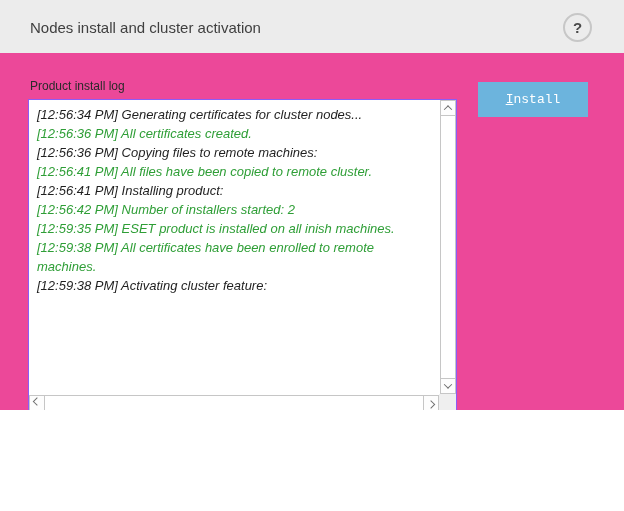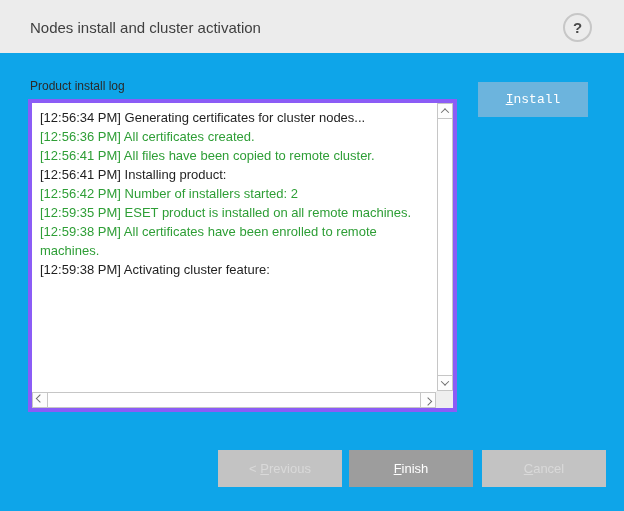--- a/index.html
+++ b/index.html
@@ -1,19 +1,19 @@
 <!DOCTYPE html>
 <html style="--accent-blue: #6cb4dd; --success-green: #2e9e36; --header-bg: #ececec; --disabled-button-bg: #c3c3c3; --active-button-bg: #9d9d9d; --log-border: #8c8c8c;"><head>
 <meta charset="utf-8">
 <style>
   * { margin:0; padding:0; box-sizing:border-box; }
   html,body { background:#fff; }
   body { font-family:"Liberation Sans", sans-serif; }
 
-  .window { position:relative; width:624px; height:511px; background:#0ea5e9; overflow:hidden; }
+  .window { position:relative; width:624px; height:410px; background:#ec4899; overflow:hidden; }
 
   
   .header { position:absolute; top:0; left:0; width:624px; height:53px; background:#ececec; }
   .title { position:absolute; left:30px; top:0; height:53px; line-height:55px;
            font-size:15px; color:#3f3f3f; white-space:nowrap; }
   .help-button { position:absolute; right:32px; top:13px; width:29px; height:29px;
                  border:2px solid #c7c7c7; border-radius:50%; background:transparent;
                  display:flex; align-items:center; justify-content:center; cursor:pointer; }
   .help-button span { font-size:15px; font-weight:bold; color:#4a4a4a; line-height:1; }
 
@@ -21,21 +21,21 @@
   .log-label { position:absolute; left:30px; top:79px; font-size:12px; color:#2a2a2a; }
 
   
   .install { position:absolute; left:478px; top:82px; width:110px; height:35px;
              background:var(--accent-blue,#6cb4dd); color:#fff; border:none;
              font-size:13px; font-family:Liberation Mono, monospace; cursor:pointer; }
   .mn { text-decoration:underline; }
 
   
   .logbox { position:absolute; left:28px; top:99px; width:429px; height:313px;
-            border:4px solid #8b5cf6; background:#fff; }
+            border:1px solid #8b5cf6; background:#fff;font-style:italic; }
   .log-content { position:absolute; top:0; left:0; right:17px; bottom:17px;
                  padding:5px 8px 0 8px; font-size:13px; line-height:19px; overflow:hidden; }
   .log-line.info    { color:#1f1f1f; }
   .log-line.success { color:var(--success-green,#2e9e36); }
 
   
   .vscroll { position:absolute; top:0; right:0; bottom:17px; width:17px;
              display:flex; flex-direction:column; background:#fff; }
   .hscroll { position:absolute; left:0; right:17px; bottom:0; height:17px;
              display:flex; flex-direction:row; background:#fff; }
@@ -75,24 +75,25 @@
   </div>
 
   <div class="log-label">Product install log</div>
 
   <button class="install"><span class="mn">I</span><span>nstall</span></button>
 
   <div class="logbox">
     <div class="log-content">
         <div class="log-line info"><span>[12:56:34 PM] </span><span>Generating certificates for cluster nodes...</span></div>
         <div class="log-line success"><span>[12:56:36 PM] </span><span>All certificates created.</span></div>
+        <div class="log-line info"><span>[12:56:36 PM] </span><span>Copying files to remote machines:</span></div>
         <div class="log-line success"><span>[12:56:41 PM] </span><span>All files have been copied to remote cluster.</span></div>
         <div class="log-line info"><span>[12:56:41 PM] </span><span>Installing product:</span></div>
         <div class="log-line success"><span>[12:56:42 PM] </span><span>Number of installers started: 2</span></div>
-        <div class="log-line success"><span>[12:59:35 PM] </span><span>ESET product is installed on all remote machines.</span></div>
+        <div class="log-line success"><span>[12:59:35 PM] </span><span>ESET product is installed on all inish machines.</span></div>
         <div class="log-line success"><span>[12:59:38 PM] </span><span>All certificates have been enrolled to remote machines.</span></div>
         <div class="log-line info"><span>[12:59:38 PM] </span><span>Activating cluster feature:</span></div>
       </div>
 
     <div class="vscroll">
       <div class="sbtn">
         <i class="chev up"></i>
       </div>
       <div class="vthumb"></div>
       <div class="sbtn">

